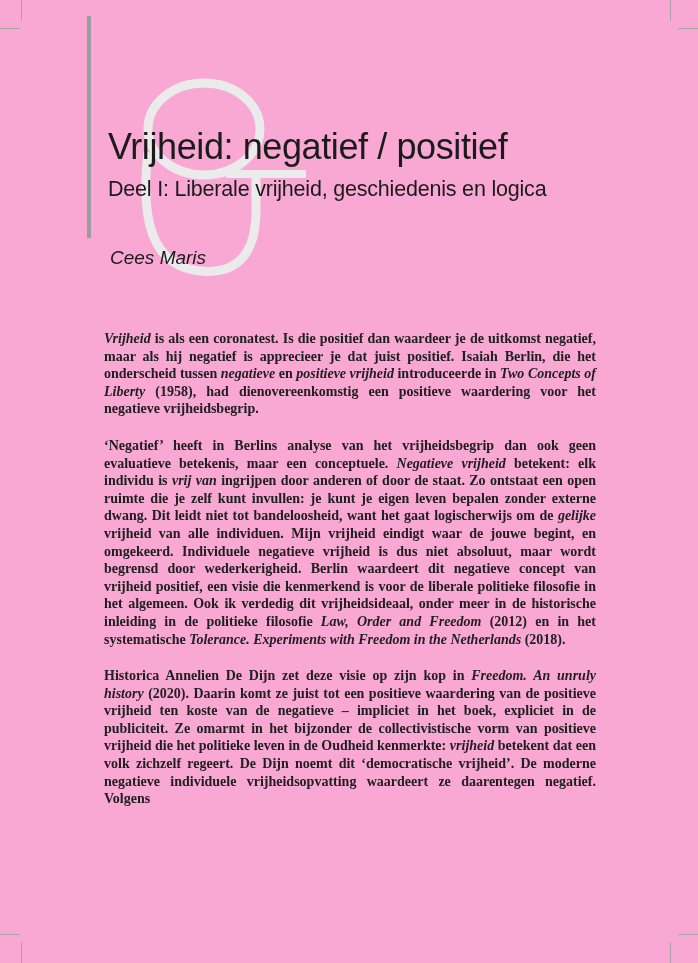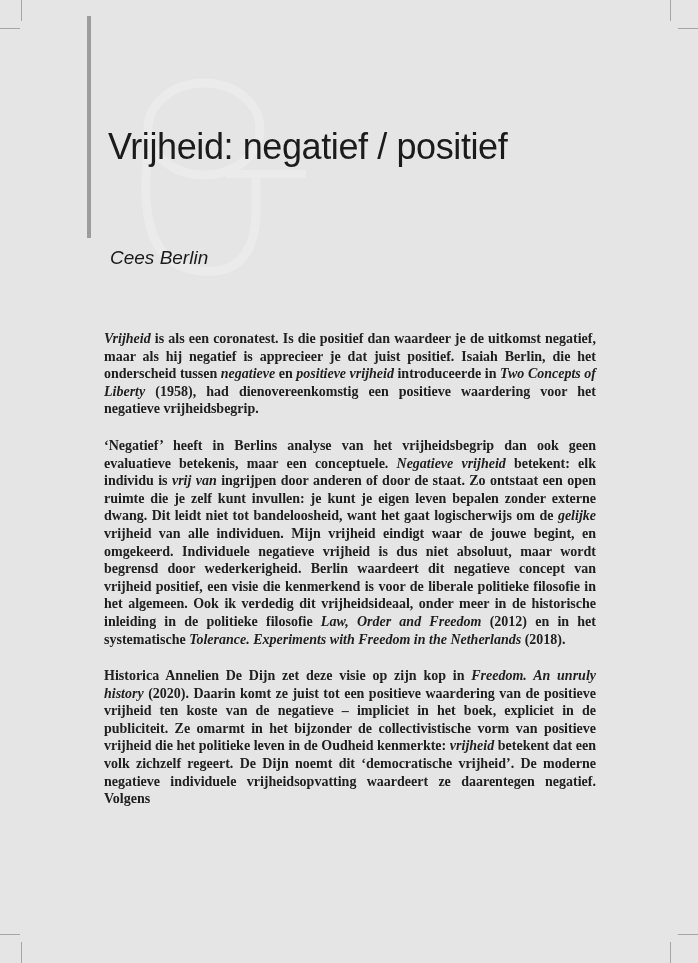--- a/index.html
+++ b/index.html
@@ -68,41 +68,42 @@
     font-size: 14px;
     line-height: 17.6px;
     text-align: justify;
   }
   .body-text p { margin: 0 0 19px 0; font-weight: bold; }
   .body-text em { font-style: italic; }
 </style>
 </head>
 <body>
 
-<div class="page" style="color: rgb(27, 27, 27); background-color: #e5e5e5;">
+<div class="page" style="color: rgb(27, 27, 27); background-color: #f9a8d4;">
 
   <div class="crop v tl-v" style="background-color: rgb(166, 166, 166);"></div>
   <div class="crop v tr-v" style="background-color: rgb(166, 166, 166);"></div>
   <div class="crop v bl-v" style="background-color: rgb(166, 166, 166);"></div>
   <div class="crop v br-v" style="background-color: rgb(166, 166, 166);"></div>
   <div class="crop h tl-h" style="background-color: rgb(166, 166, 166);"></div>
   <div class="crop h tr-h" style="background-color: rgb(166, 166, 166);"></div>
   <div class="crop h bl-h" style="background-color: rgb(166, 166, 166);"></div>
   <div class="crop h br-h" style="background-color: rgb(166, 166, 166);"></div>
 
   <svg class="watermark" viewBox="0 0 190 220" fill="none">
     <ellipse cx="76" cy="61" rx="56" ry="46" stroke-width="9" stroke="#ebebeb"></ellipse>
     <path d="M 20 84 C 12 152 24 198 72 203 C 114 207 128 180 128 142 L 128 106" stroke-width="9" stroke="#ebebeb"></path>
     <path d="M 98 106 L 178 106" stroke-width="8" stroke="#ebebeb"></path>
   </svg>
 
   <div class="accent-bar" style="background-color: rgb(156, 156, 156);"></div>
 
   <h1 class="title">Vrijheid: negatief / positief</h1>
-  <div class="author">Cees Berlin</div>
+  <h2 class="subtitle">Deel I: Liberale vrijheid, geschiedenis en logica</h2>
+  <div class="author">Cees Maris</div>
 
   <div class="body-text" style="color: rgb(32, 32, 32);">
       <p><em>Vrijheid</em><span> is als een coronatest. Is die positief dan waardeer je de uitkomst negatief, maar als hij negatief is apprecieer je dat juist positief. Isaiah Berlin, die het onderscheid tussen </span><em>negatieve</em><span> en </span><em>positieve vrijheid</em><span> introduceerde in </span><em>Two Concepts of Liberty</em><span> (1958), had dienovereenkomstig een positieve waardering voor het negatieve vrijheidsbegrip.</span></p>
       <p><span>‘Negatief’ heeft in Berlins analyse van het vrijheidsbegrip dan ook geen evaluatieve betekenis, maar een conceptuele. </span><em>Negatieve vrijheid</em><span> betekent: elk individu is </span><em>vrij van</em><span> ingrijpen door anderen of door de staat. Zo ontstaat een open ruimte die je zelf kunt invullen: je kunt je eigen leven bepalen zonder externe dwang. Dit leidt niet tot bandeloosheid, want het gaat logischerwijs om de </span><em>gelijke</em><span> vrijheid van alle individuen. Mijn vrijheid eindigt waar de jouwe begint, en omgekeerd. Individuele negatieve vrijheid is dus niet absoluut, maar wordt begrensd door wederkerigheid. Berlin waardeert dit negatieve concept van vrijheid positief, een visie die kenmerkend is voor de liberale politieke filosofie in het algemeen. Ook ik verdedig dit vrijheidsideaal, onder meer in de historische inleiding in de politieke filosofie </span><em>Law, Order and Freedom</em><span> (2012) en in het systematische </span><em>Tolerance. Experiments with Freedom in the Netherlands</em><span> (2018).</span></p>
       <p><span>Historica Annelien De Dijn zet deze visie op zijn kop in </span><em>Freedom. An unruly history</em><span> (2020). Daarin komt ze juist tot een positieve waardering van de positieve vrijheid ten koste van de negatieve – impliciet in het boek, expliciet in de publiciteit. Ze omarmt in het bijzonder de collectivistische vorm van positieve vrijheid die het politieke leven in de Oudheid kenmerkte: </span><em>vrijheid</em><span> betekent dat een volk zichzelf regeert. De Dijn noemt dit ‘democratische vrijheid’. De moderne negatieve individuele vrijheidsopvatting waardeert ze daarentegen negatief. Volgens</span></p>
     </div>
 
 </div>
 
 </body></html>

